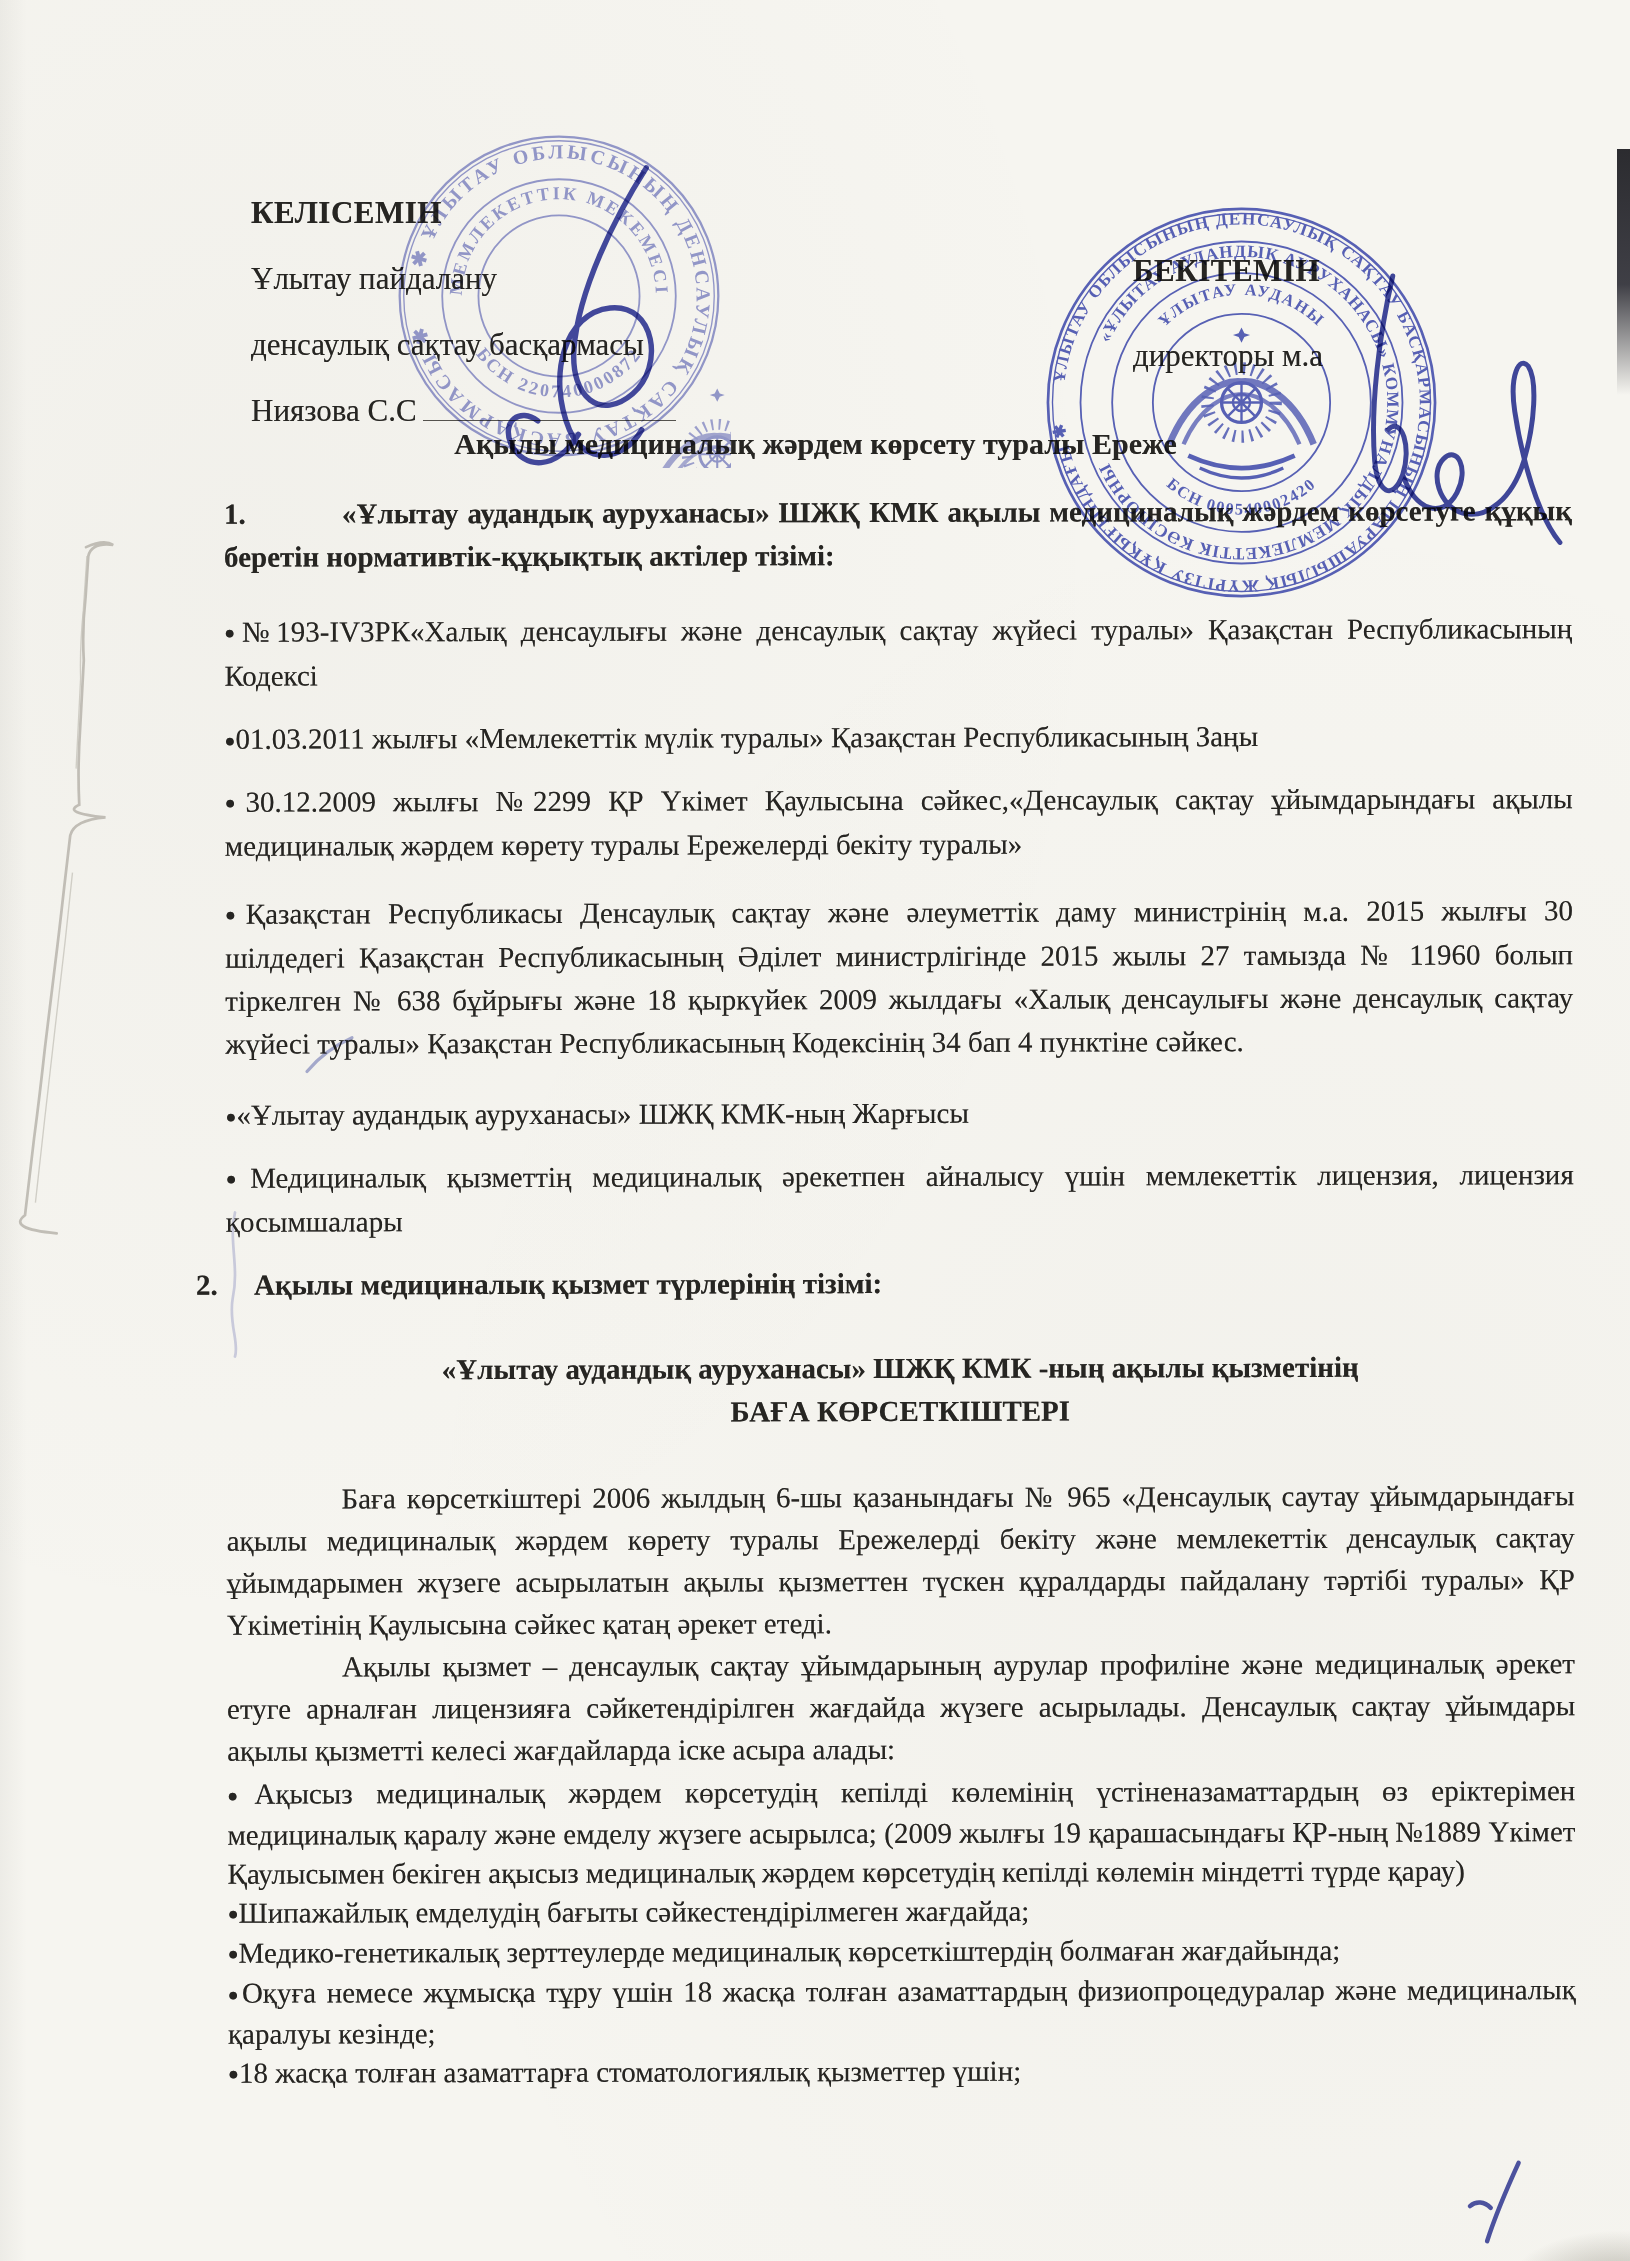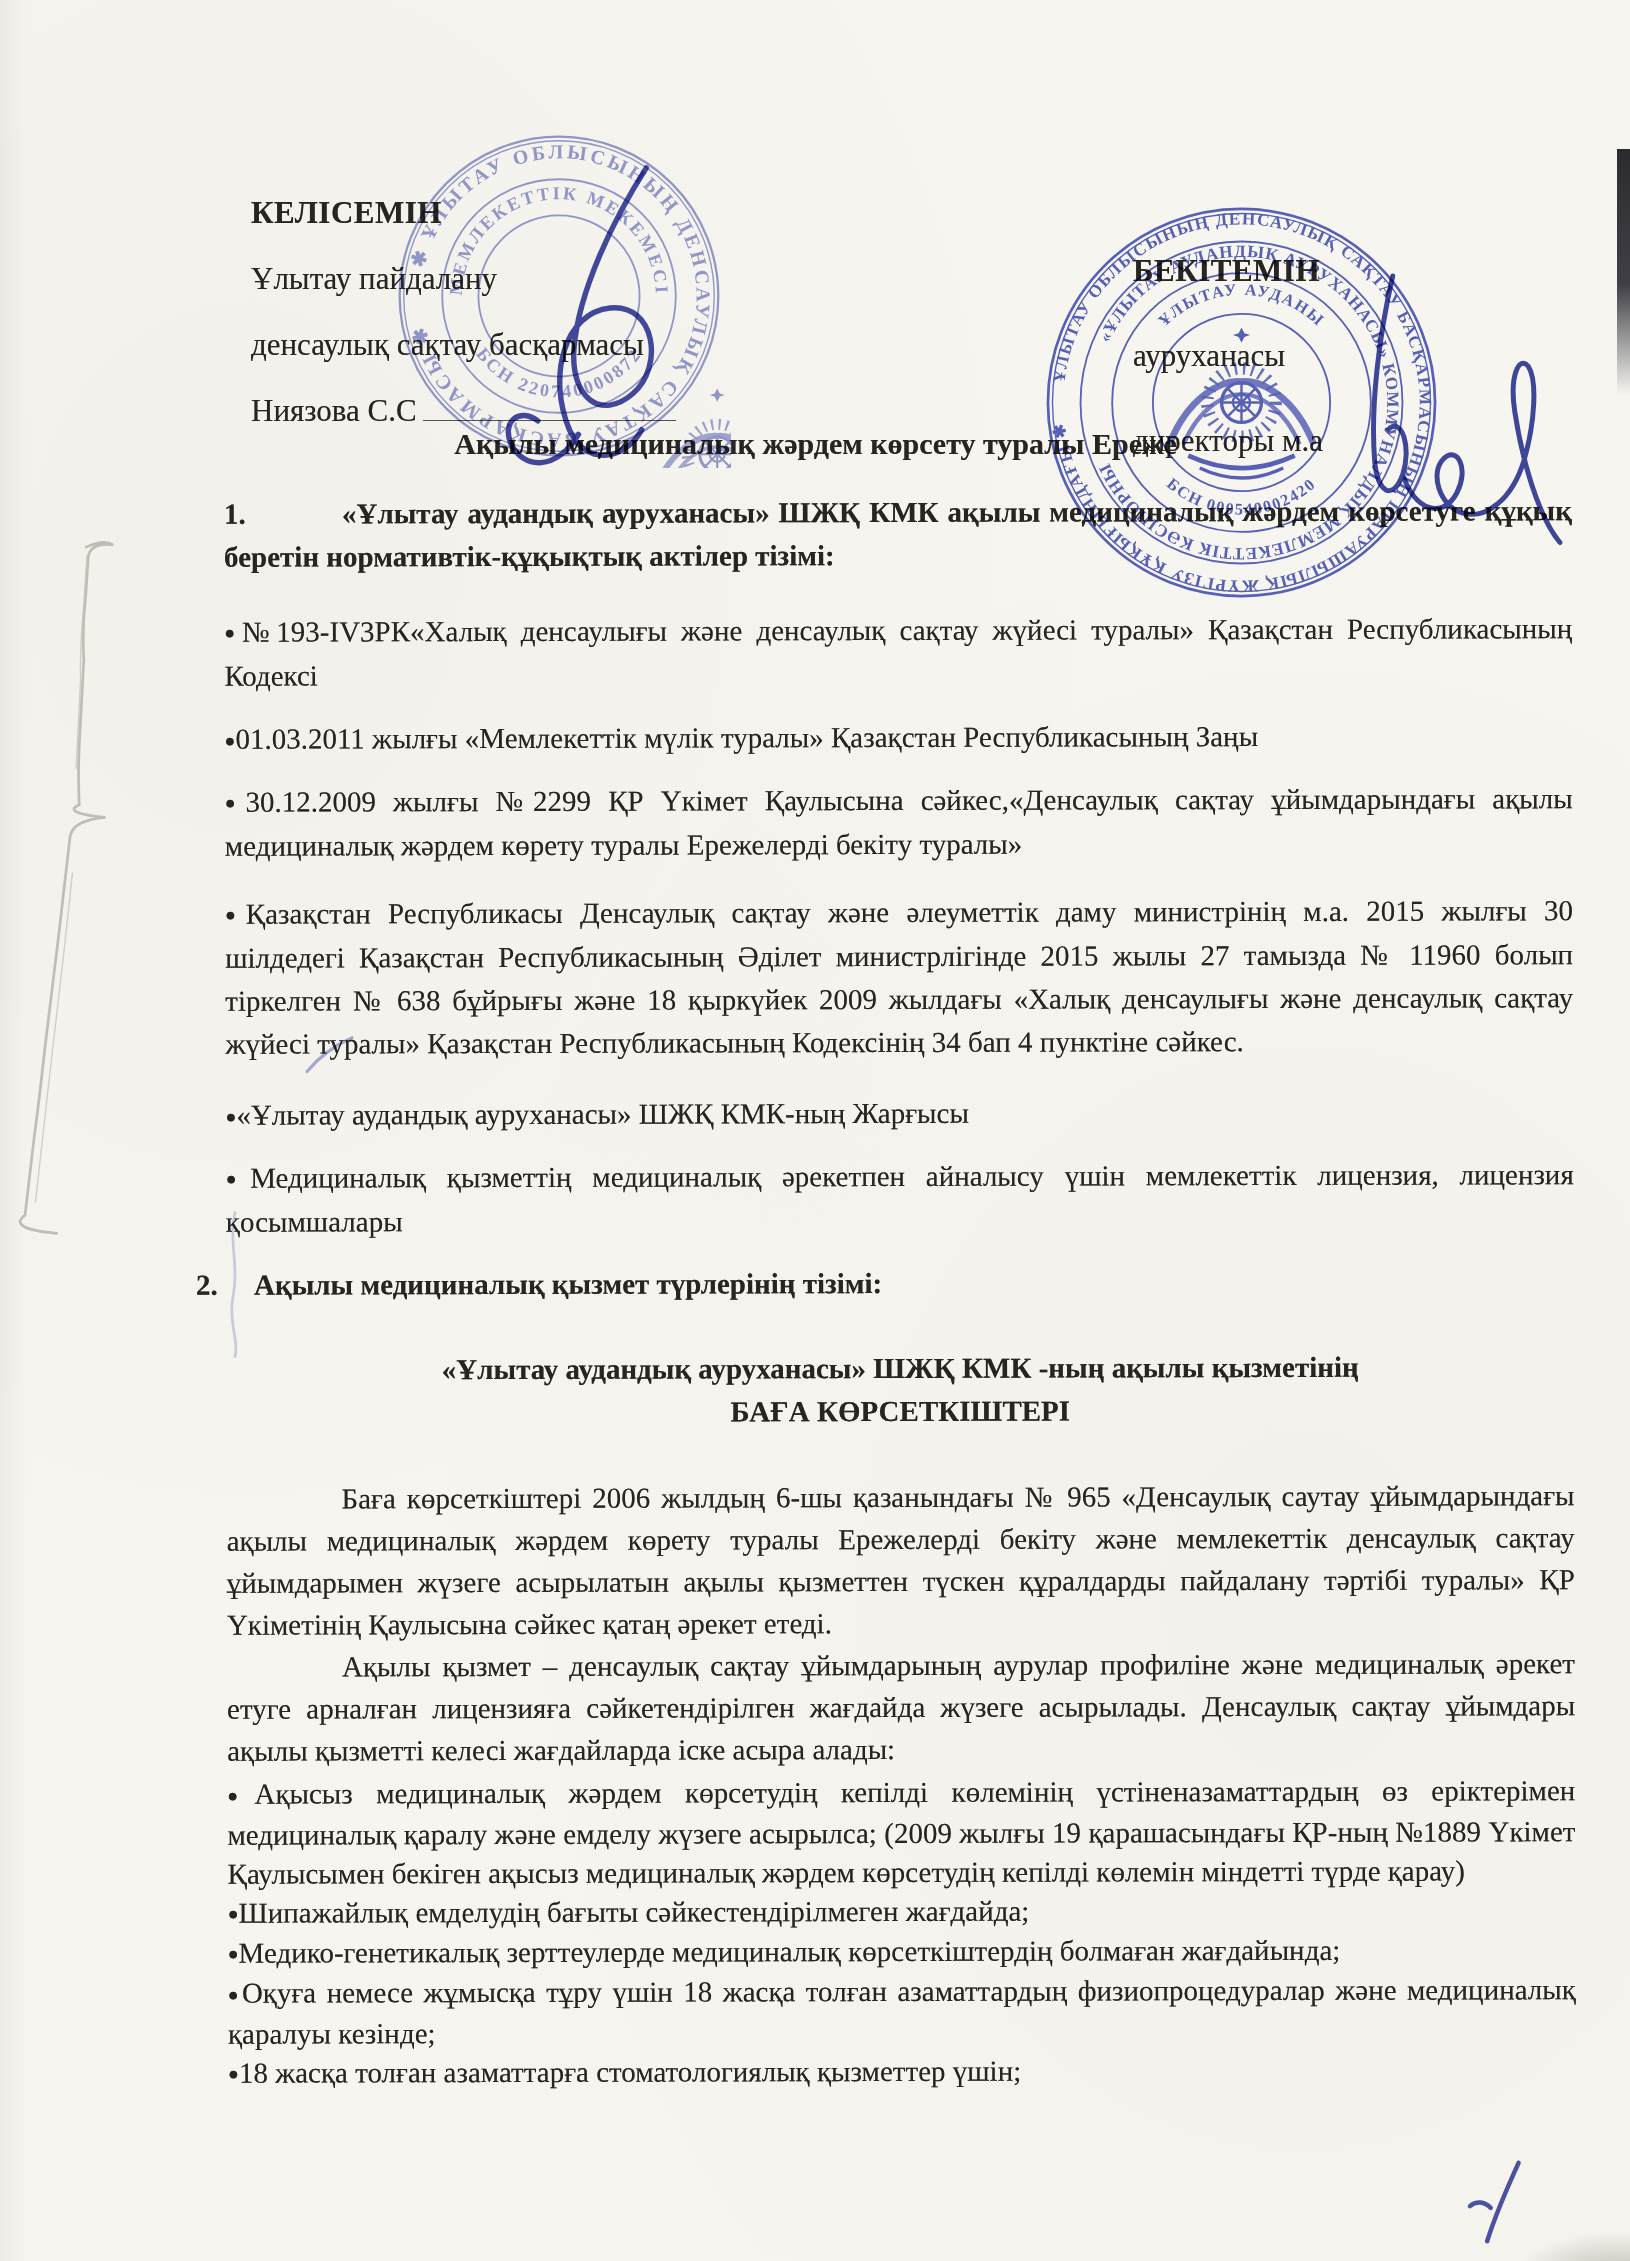--- a/index.html
+++ b/index.html
@@ -88,21 +88,20 @@
     <div class="hline hdr-title txt">КЕЛІСЕМІН</div>
     <div class="hline txt">Ұлытау  пайдалану</div>
     <div class="hline txt">денсаулық сақтау басқармасы</div>
     <div class="hline txt">
       <span>Ниязова С.С</span><span class="sig-line" style="width:253px"></span>
     </div>
   </div>
 
   <div class="hdr hdr-right" style="left:1133px;top:228px;">
     <div class="hline hdr-title txt">БЕКІТЕМІН</div>
-    <div class="hline txt">ауруханасы</div>
     <div class="hline txt">директоры м.а</div>
   </div>
 
   <div class="doc-title txt">Ақылы медициналық жәрдем көрсету туралы Ереже</div>
 
   <div class="content">
 
     <p class="sec1 txt"><span class="num">1.</span><span>«Ұлытау аудандық ауруханасы» ШЖҚ КМК ақылы медициналық жәрдем көрсетуге құқық беретін нормативтік-құқықтық актілер тізімі:</span></p>
 
     <div class="acts">

